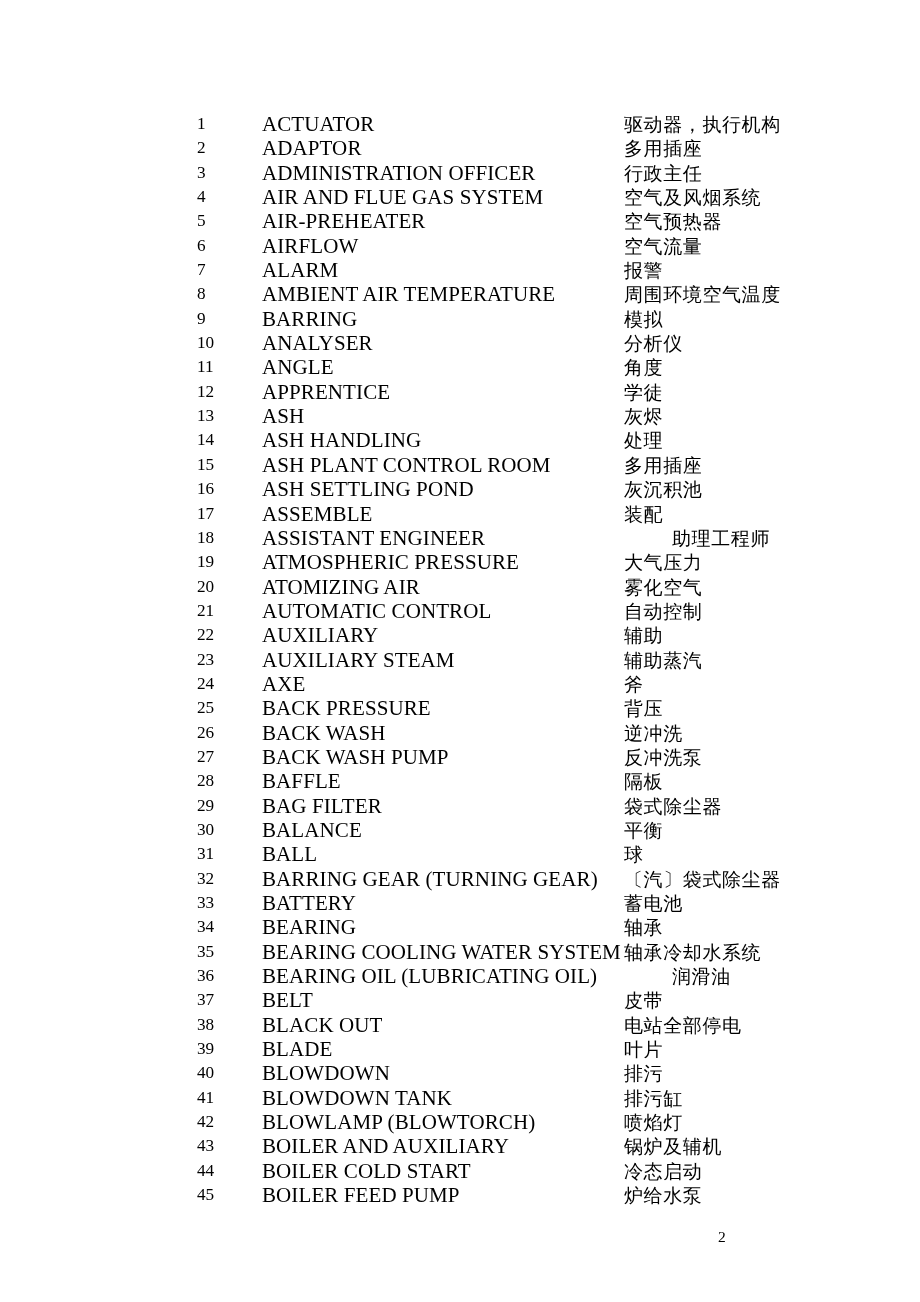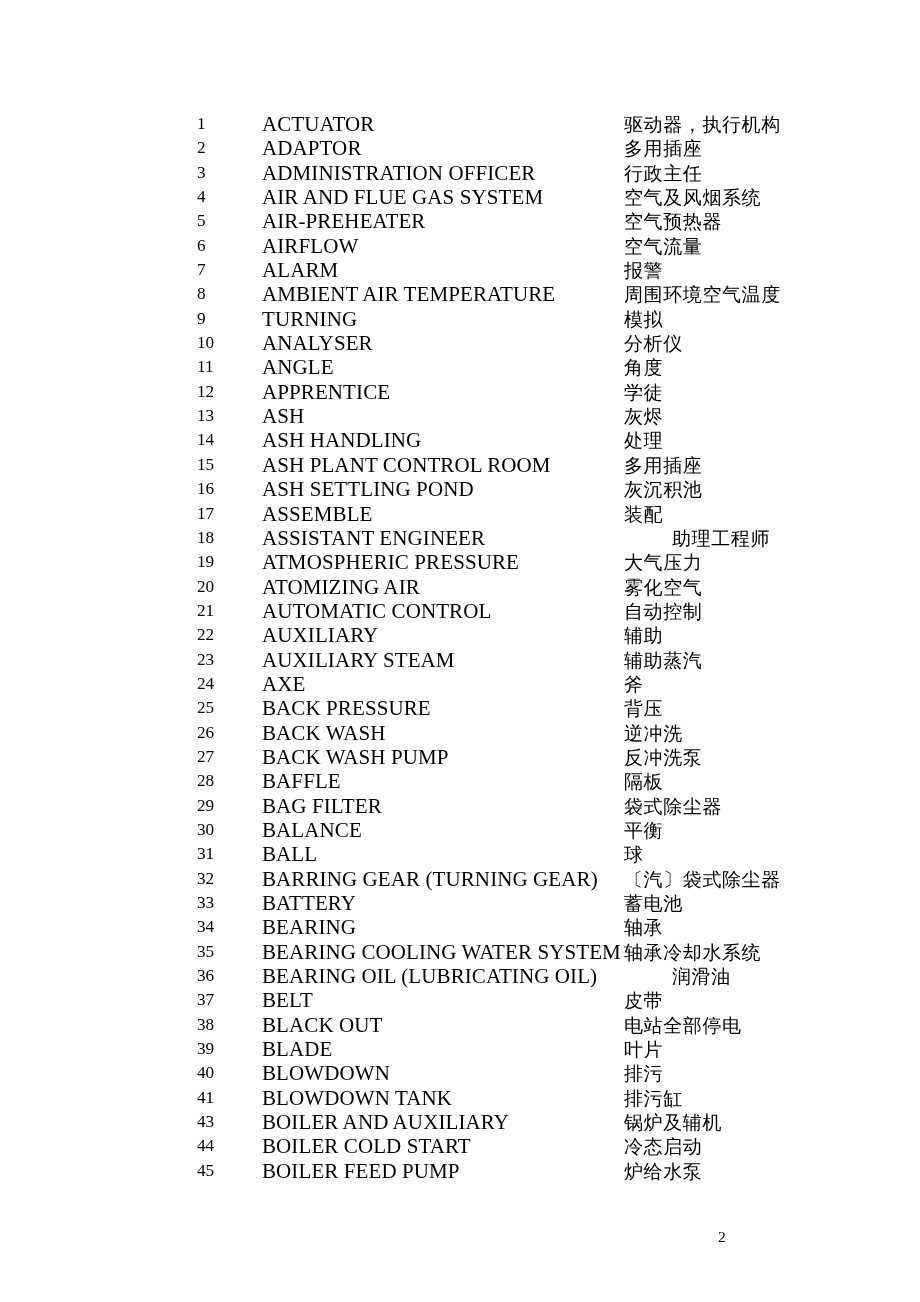--- a/index.html
+++ b/index.html
@@ -122,21 +122,21 @@
         <span class="col-term">ALARM</span>
         <span class="col-gloss">报警</span>
       </div>
       <div class="entry-row">
         <span class="col-index">8</span>
         <span class="col-term">AMBIENT AIR TEMPERATURE</span>
         <span class="col-gloss">周围环境空气温度</span>
       </div>
       <div class="entry-row">
         <span class="col-index">9</span>
-        <span class="col-term">TURNING</span>
+        <span class="col-term">BARRING</span>
         <span class="col-gloss">模拟</span>
       </div>
       <div class="entry-row">
         <span class="col-index">10</span>
         <span class="col-term">ANALYSER</span>
         <span class="col-gloss">分析仪</span>
       </div>
       <div class="entry-row">
         <span class="col-index">11</span>
         <span class="col-term">ANGLE</span>
@@ -286,20 +286,25 @@
         <span class="col-index">40</span>
         <span class="col-term">BLOWDOWN</span>
         <span class="col-gloss">排污</span>
       </div>
       <div class="entry-row">
         <span class="col-index">41</span>
         <span class="col-term">BLOWDOWN TANK</span>
         <span class="col-gloss">排污缸</span>
       </div>
       <div class="entry-row">
+        <span class="col-index">42</span>
+        <span class="col-term">BLOWLAMP (BLOWTORCH)</span>
+        <span class="col-gloss">喷焰灯</span>
+      </div>
+      <div class="entry-row">
         <span class="col-index">43</span>
         <span class="col-term">BOILER AND AUXILIARY</span>
         <span class="col-gloss">锅炉及辅机</span>
       </div>
       <div class="entry-row">
         <span class="col-index">44</span>
         <span class="col-term">BOILER COLD START</span>
         <span class="col-gloss">冷态启动</span>
       </div>
       <div class="entry-row">

